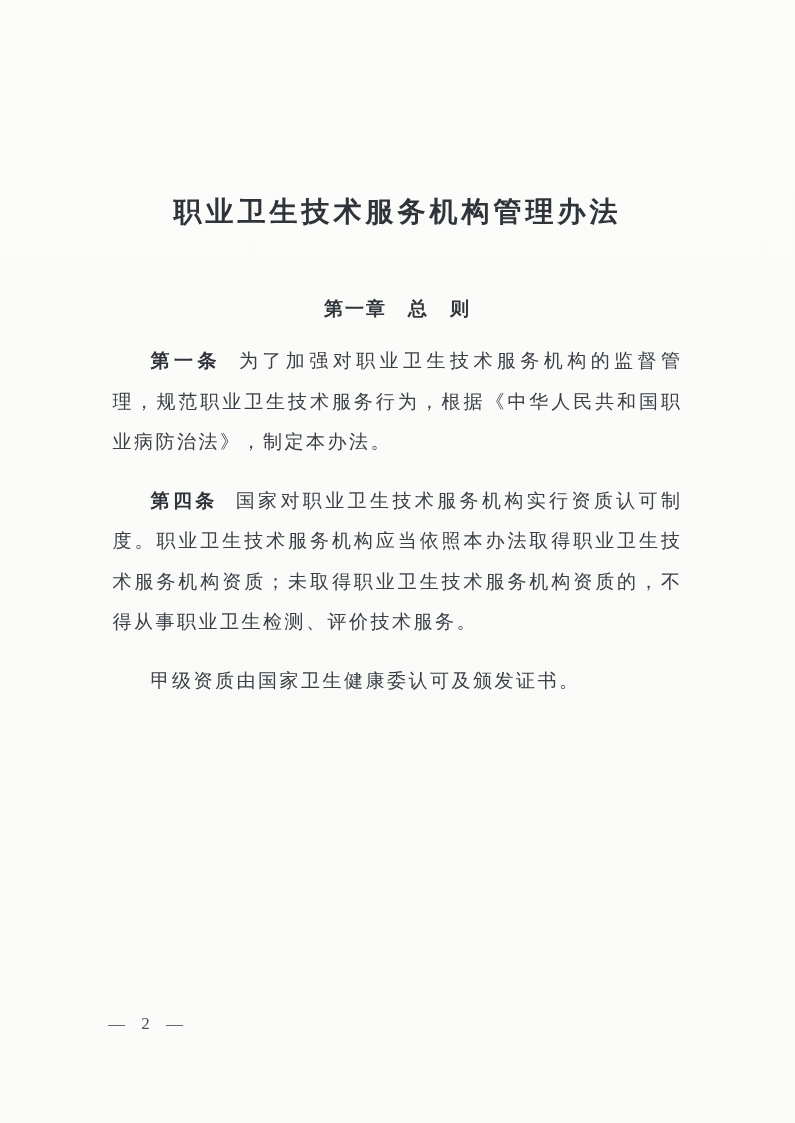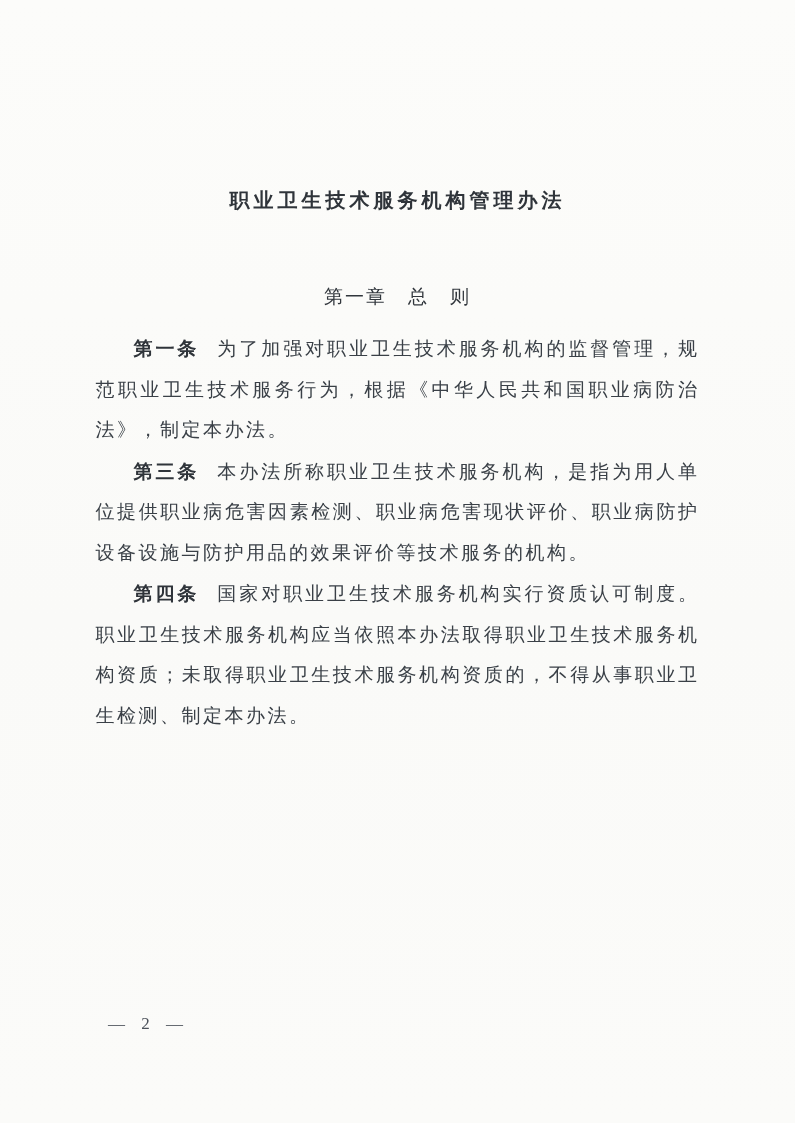--- a/index.html
+++ b/index.html
@@ -11,54 +11,54 @@
     position: relative;
     width: 795px;
     height: 1123px;
     margin: 0 auto;
     background: #fbfbf9;
     background-image: linear-gradient(180deg, #fcfcfa 0%, #fafaf8 55%, #fbfbf9 100%);
     overflow: hidden;
     color: #3a4047;
   }
   .doc-title {
-    margin: 0;
+    margin: 12px;
     padding-top: 184px;
     text-align: center;
     font-family: "Liberation Sans", "DejaVu Sans", sans-serif;
     font-weight: 700;
-    font-size: 20px;
+    font-size: 28px;
     letter-spacing: 4px;
     color: #2f343a;
     line-height: 32px;
   }
   .chapter-heading {
     margin: 0;
     margin-top: 70px;
     text-align: center;
     font-family: "Liberation Sans", "DejaVu Sans", sans-serif;
-    font-weight: 400;
+    font-weight: 700;
     font-size: 19px;
     letter-spacing: 2px;
     color: #31363c;
     line-height: 22px;
   }
   .doc-body {
     margin: 21px auto 0 auto;
     width: 606px;
     font-family: "Liberation Serif", "DejaVu Serif", serif;
     font-size: 19px;
     line-height: 40.5px;
     letter-spacing: 2.5px;
     text-align: justify;
     text-justify: inter-character;
     color: #3a4047;
   }
   .doc-body p.para {
-    margin: 1px;
+    margin: 18px;
     text-indent: 2em;
   }
   .doc-body .article-lead {
     font-family: "Liberation Sans", "DejaVu Sans", sans-serif;
     font-weight: 700;
     color: #2f343a;
     margin-right: 0.95em;
   }
   .page-number {
     position: absolute;
@@ -73,18 +73,18 @@
 </head>
 <body>
 
 <div class="page">
   <h1 class="doc-title">职业卫生技术服务机构管理办法</h1>
 
   <h2 class="chapter-heading">第一章　总　则</h2>
 
   <div class="doc-body" id="doc-body">
       <p class="para"><span class="article-lead">第一条</span><span>为了加强对职业卫生技术服务机构的监督管理，规范职业卫生技术服务行为，根据《中华人民共和国职业病防治法》，制定本办法。</span></p>
-      <p class="para"><span class="article-lead">第三条</span><span>本办法所称职业卫生技术服务机构，是指为用人单位提供职业病危害因素检测、职业病危害现状评价、职业病防护设备设施与防护用品的效果评价等技术服务的机构。</span></p>
-      <p class="para"><span class="article-lead">第四条</span><span>国家对职业卫生技术服务机构实行资质认可制度。职业卫生技术服务机构应当依照本办法取得职业卫生技术服务机构资质；未取得职业卫生技术服务机构资质的，不得从事职业卫生检测、制定本办法。</span></p>
+      <p class="para"><span class="article-lead">第四条</span><span>国家对职业卫生技术服务机构实行资质认可制度。职业卫生技术服务机构应当依照本办法取得职业卫生技术服务机构资质；未取得职业卫生技术服务机构资质的，不得从事职业卫生检测、评价技术服务。</span></p>
+      <p class="para"><span>甲级资质由国家卫生健康委认可及颁发证书。</span></p>
     </div>
 
   <div class="page-number">— 2 —</div>
 </div>
 
 </body></html>

